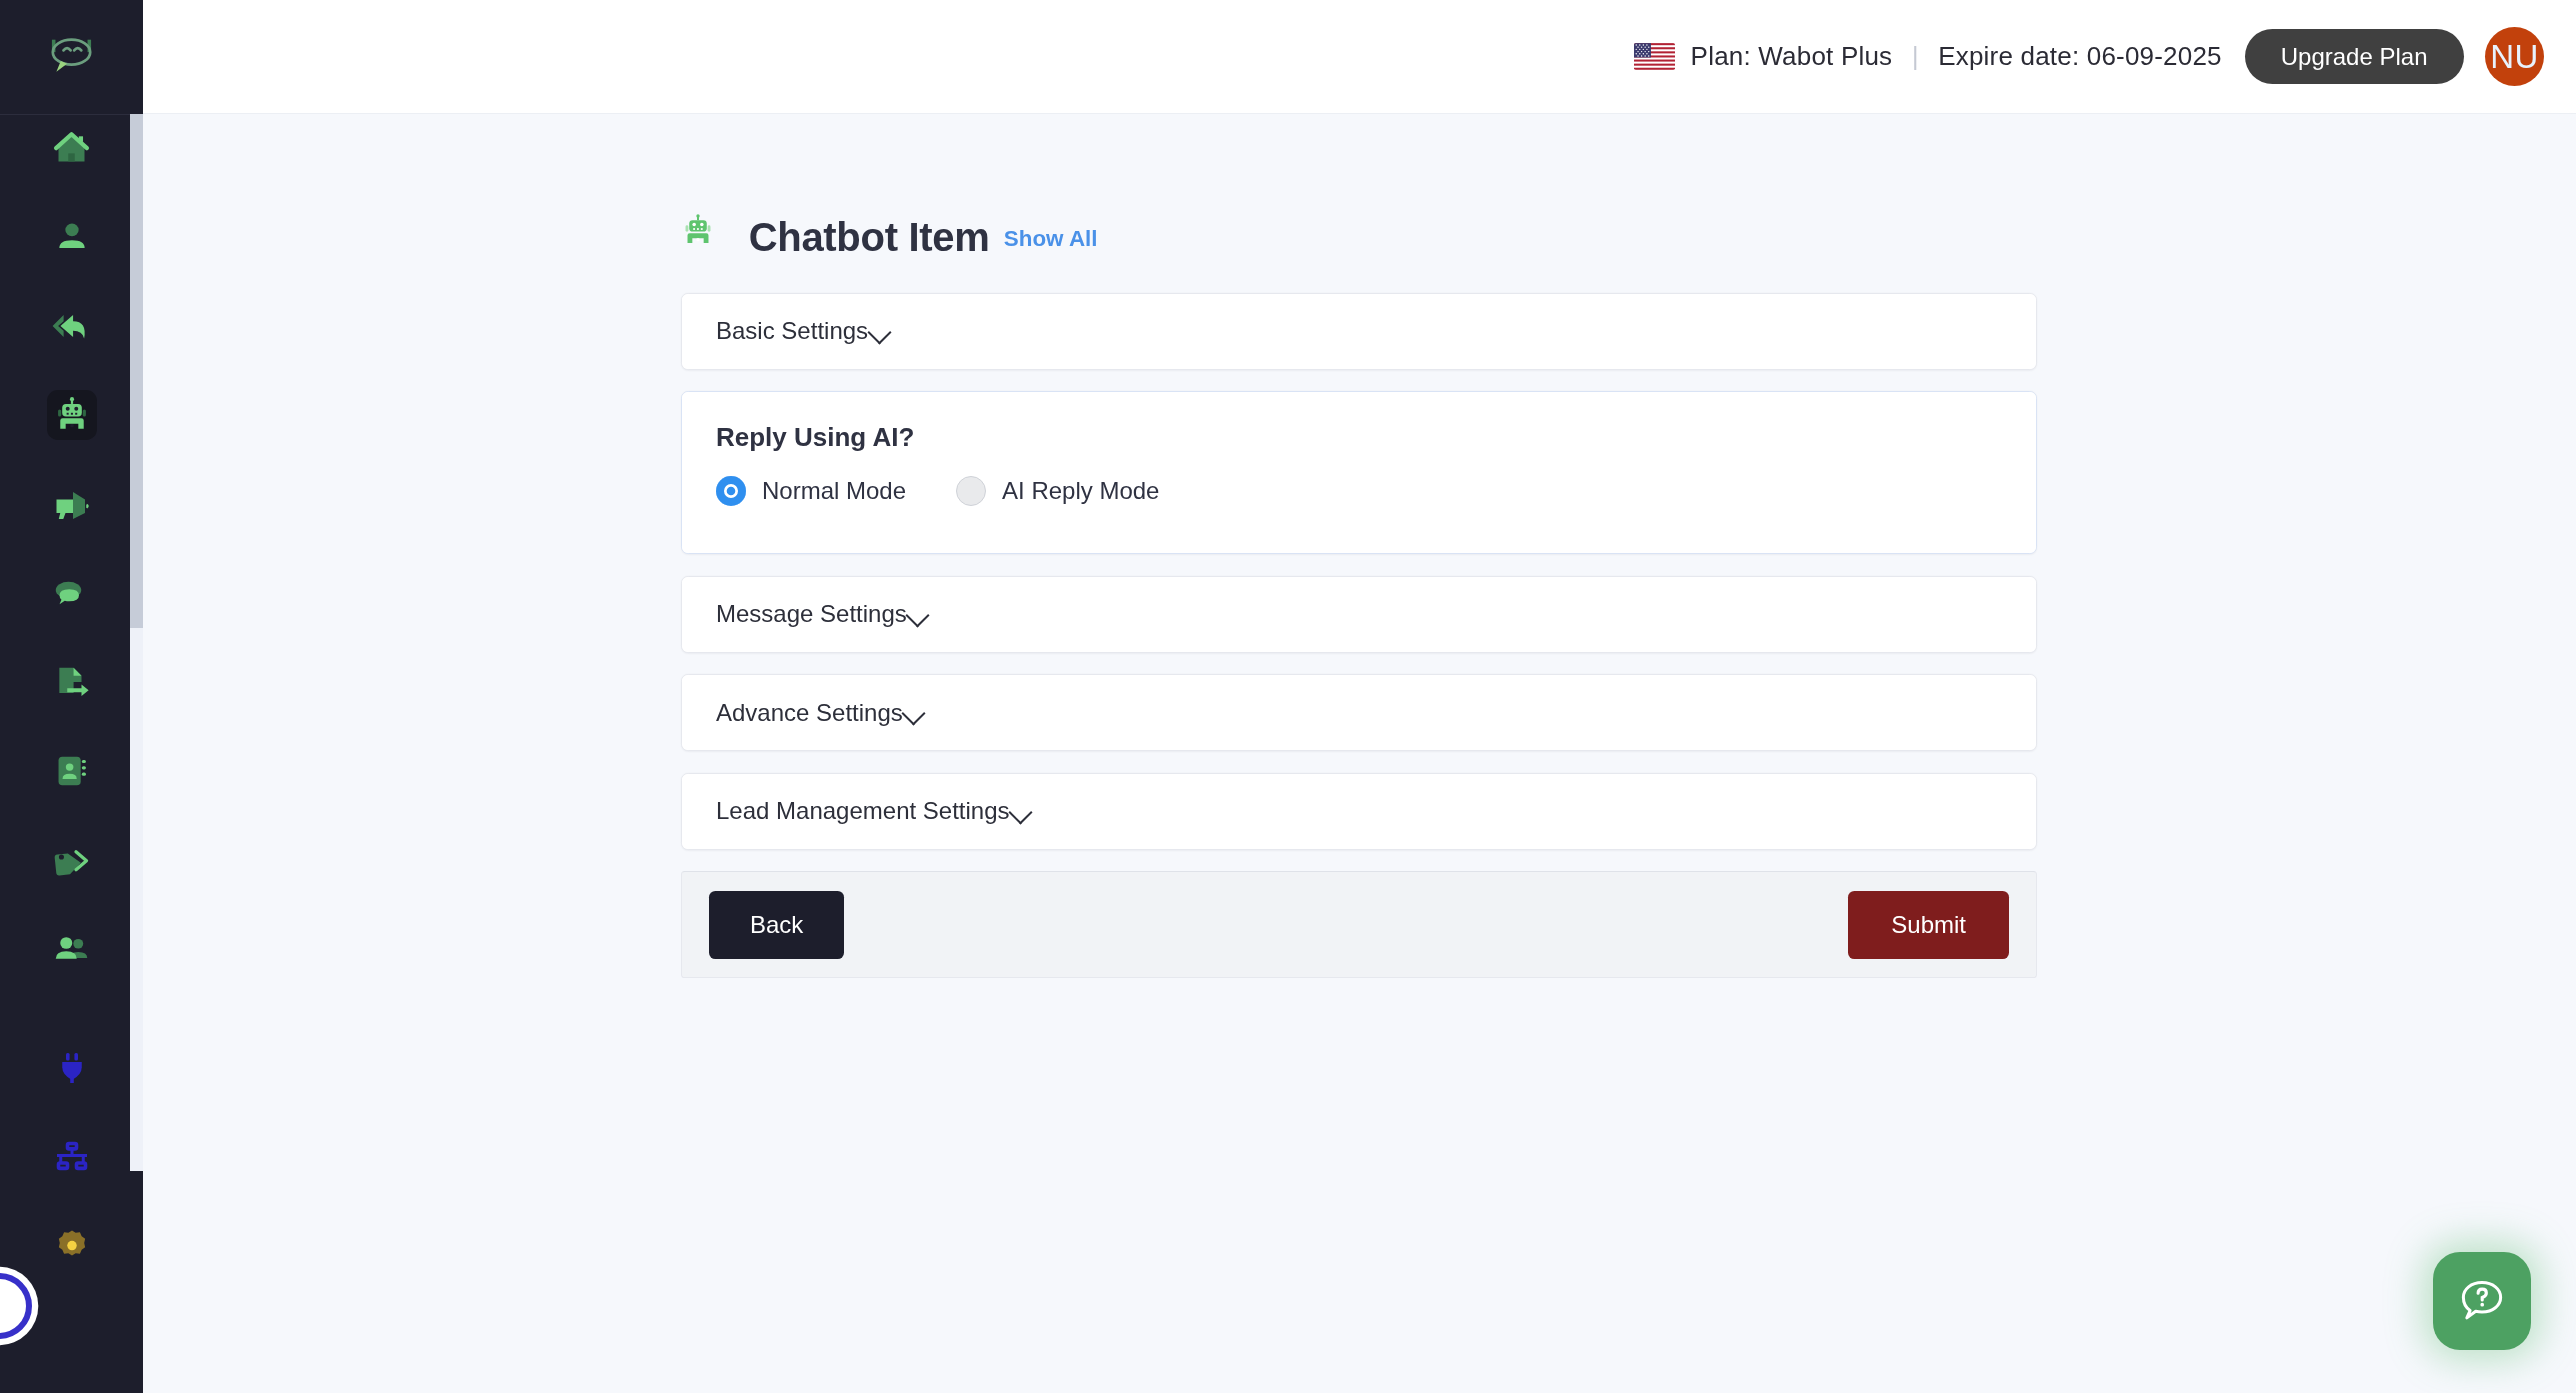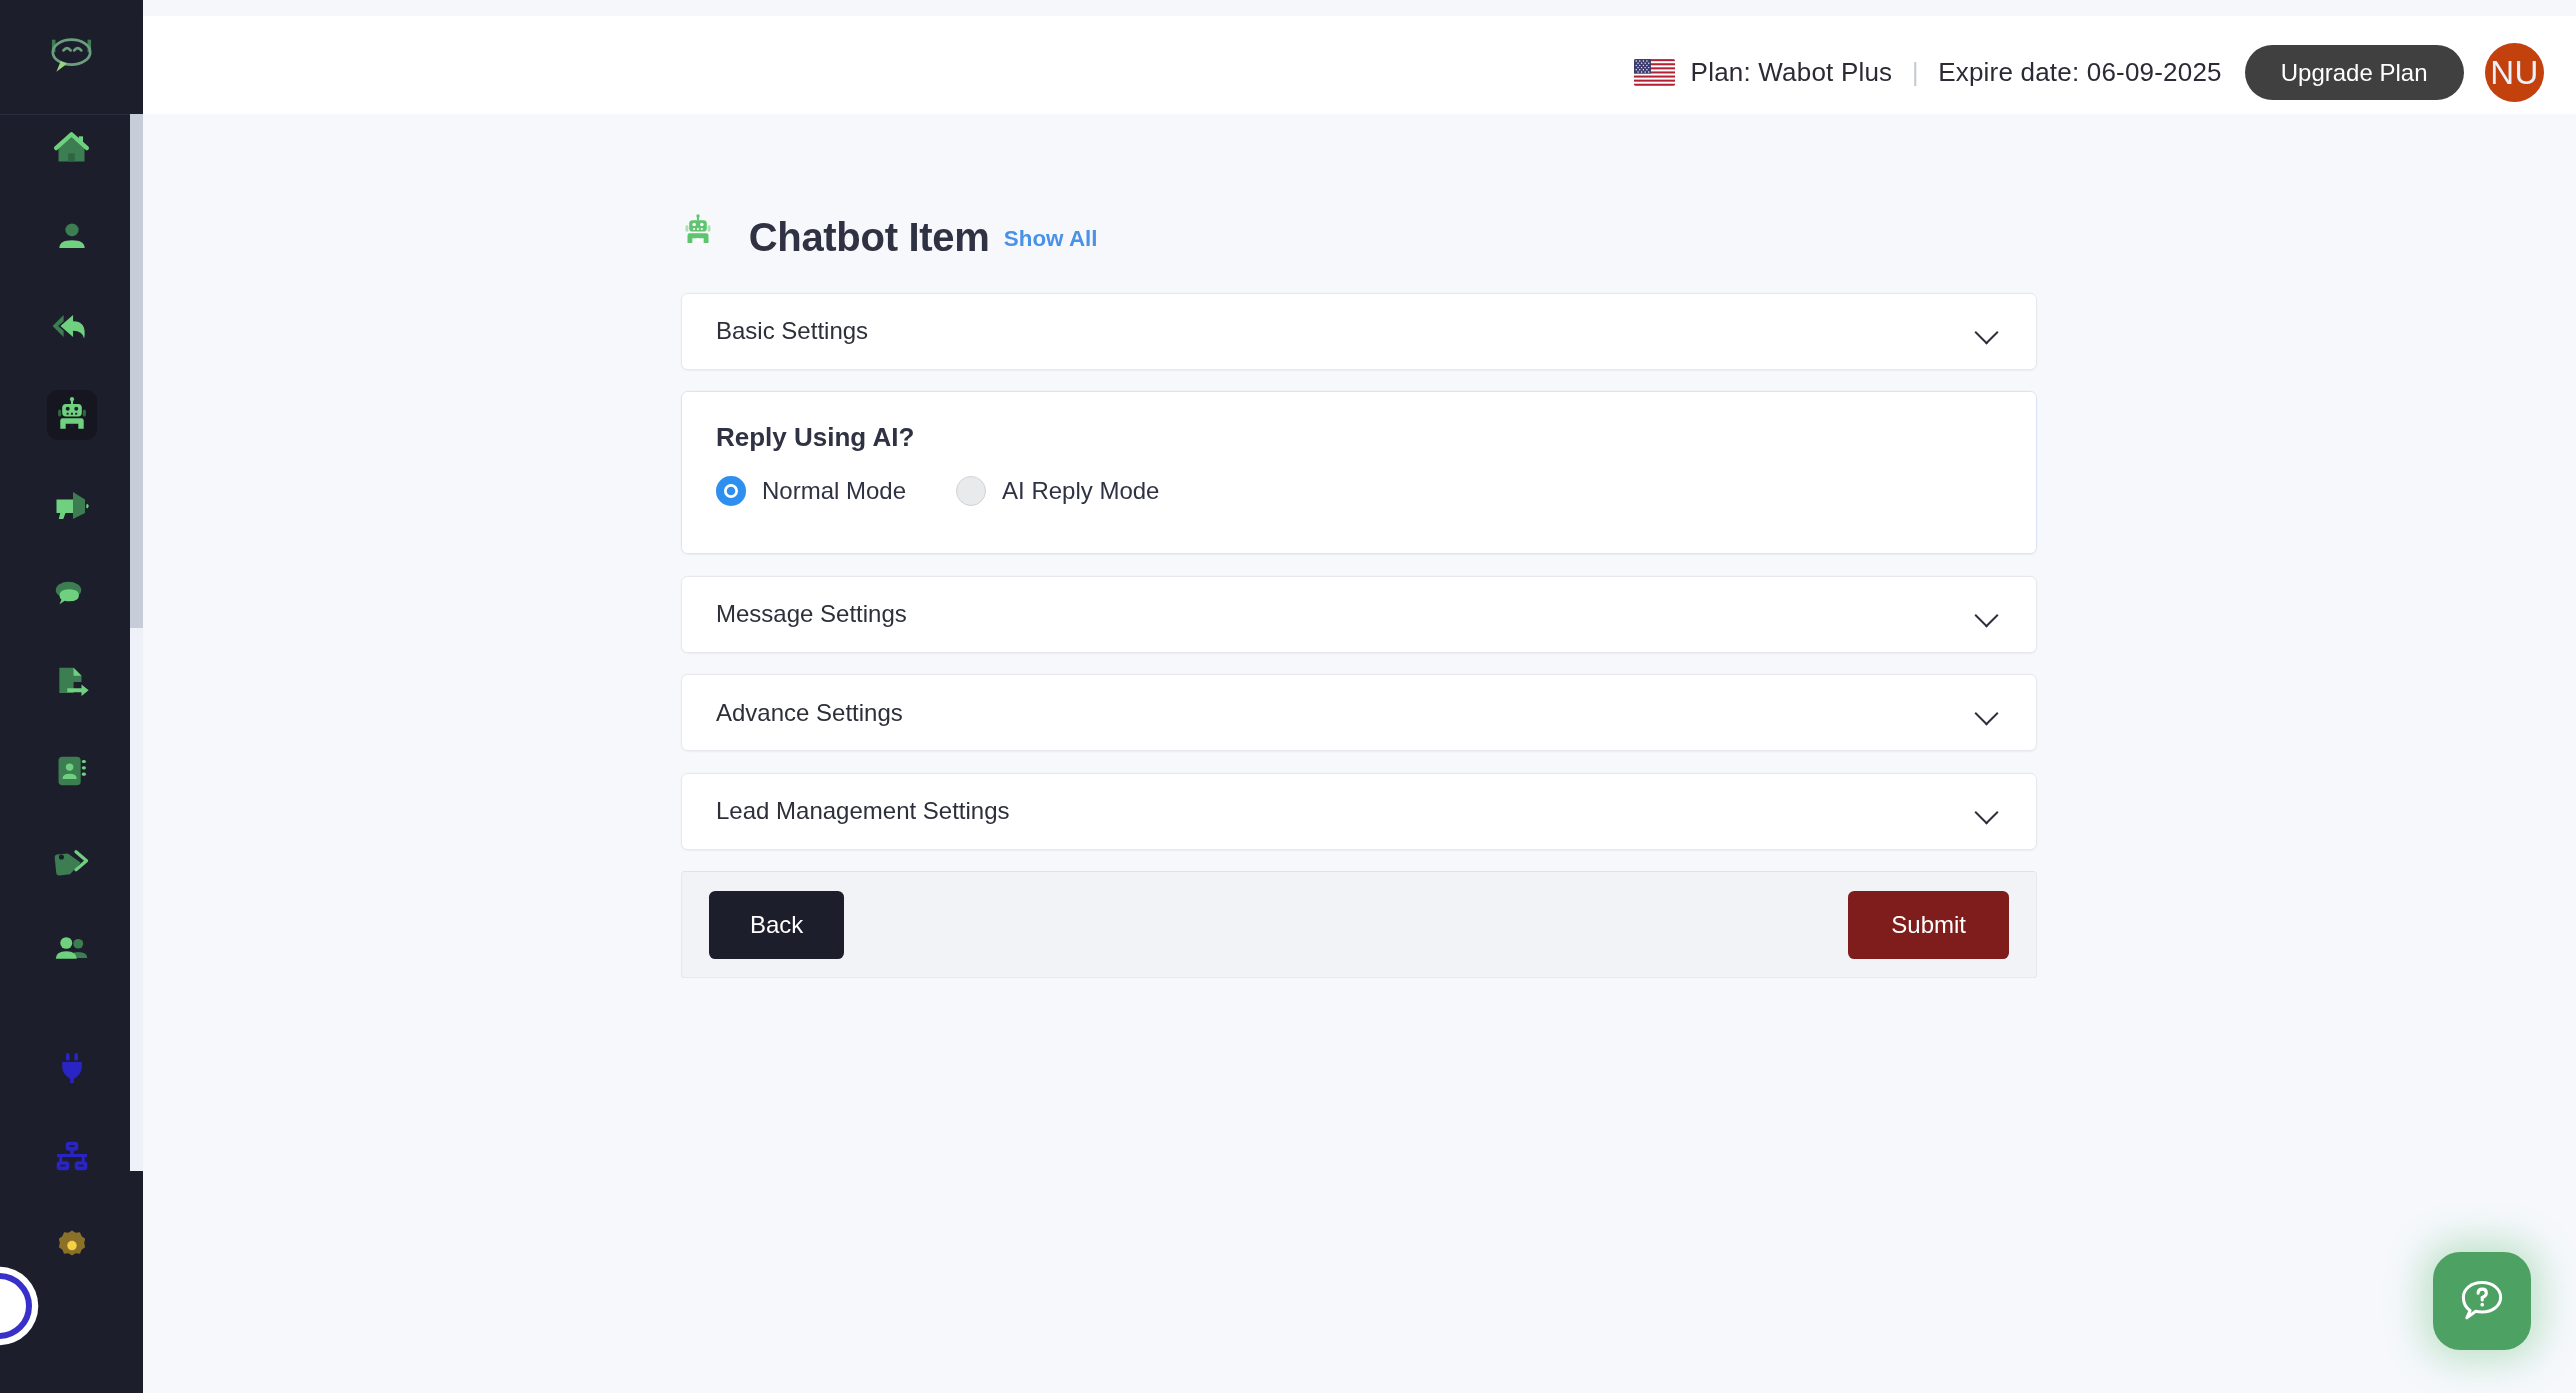--- a/index.html
+++ b/index.html
@@ -58,21 +58,21 @@
     position: absolute; left: -34px; bottom: 55px;
     width: 66px; height: 66px; border-radius: 50%;
     background: #fff;
     border: 6.3px solid #3730c9;
     box-shadow: 0 0 0 6.3px #fff;
     z-index: 32;
   }
 
   
   #header {
-    position: absolute; left: 143px; top: 16px;
+    position: absolute; left: 143px; top: 0;
     width: 2433px; height: 114px;
     background: #ffffff;
     display: flex; align-items: center; justify-content: flex-end;
     padding-right: 32px;
     border-bottom: 0.9px solid #eceff4;
   }
   #flag-icon {
     width: 41px; height: 27px; margin-right: 16px;
     position: relative; overflow: hidden;
     border-radius: 1.8px;
@@ -127,21 +127,21 @@
   .acc-card {
     background: #ffffff;
     border: 0.9px solid #e6e8ee;
     border-radius: 7.2px;
     margin-bottom: 21.5px;
     box-shadow: 0 0.9px 1.8px rgba(16,24,40,0.05);
     overflow: hidden;
   }
   .acc-header {
     height: 75px;
-    display: flex; align-items: center; justify-content: space-between;
+    display: flex; align-items: center; 
     padding: 0 34px;
     cursor: pointer;
     background: #ffffff;
   }
   .acc-title { font-size: 24px; color: #2d2f3a; }
   .acc-card.open { border-color: #d9e3f5; }
   .acc-card.open .acc-header { background: #e9effb; }
   .acc-card.open .acc-title { color: #2f6fe0; }
   .chev { width: 27px; height: 16px; position: relative; }
   .chev::before {

